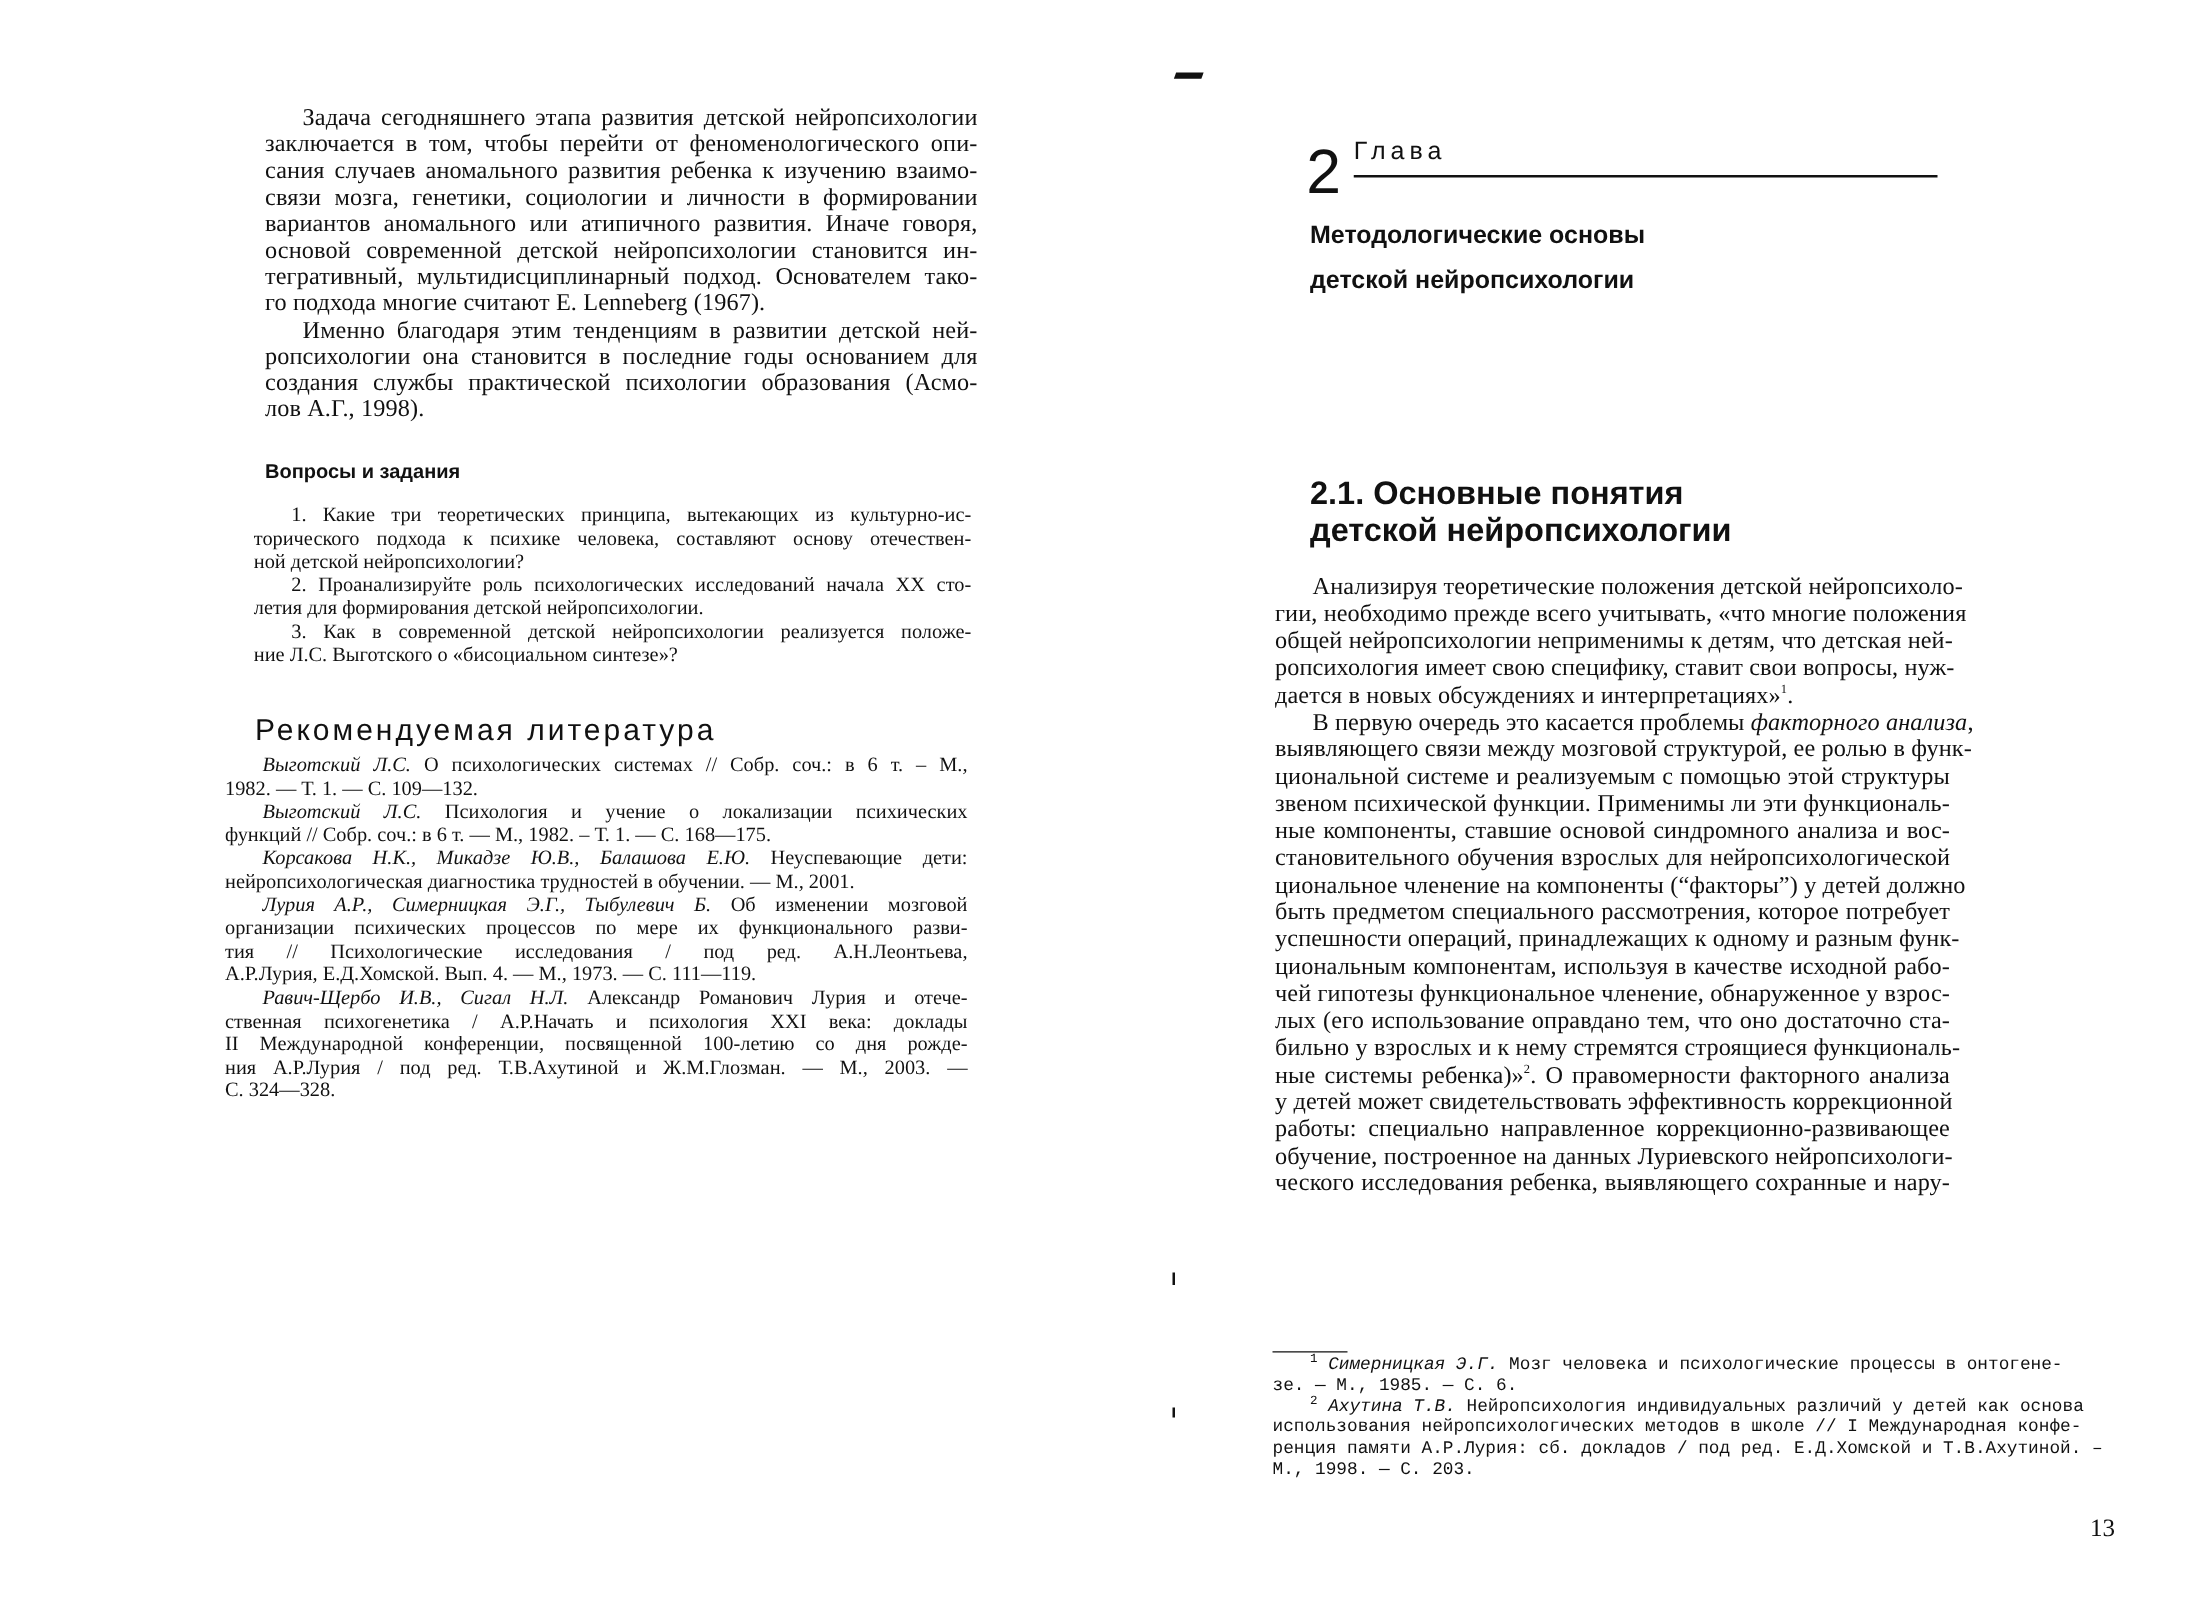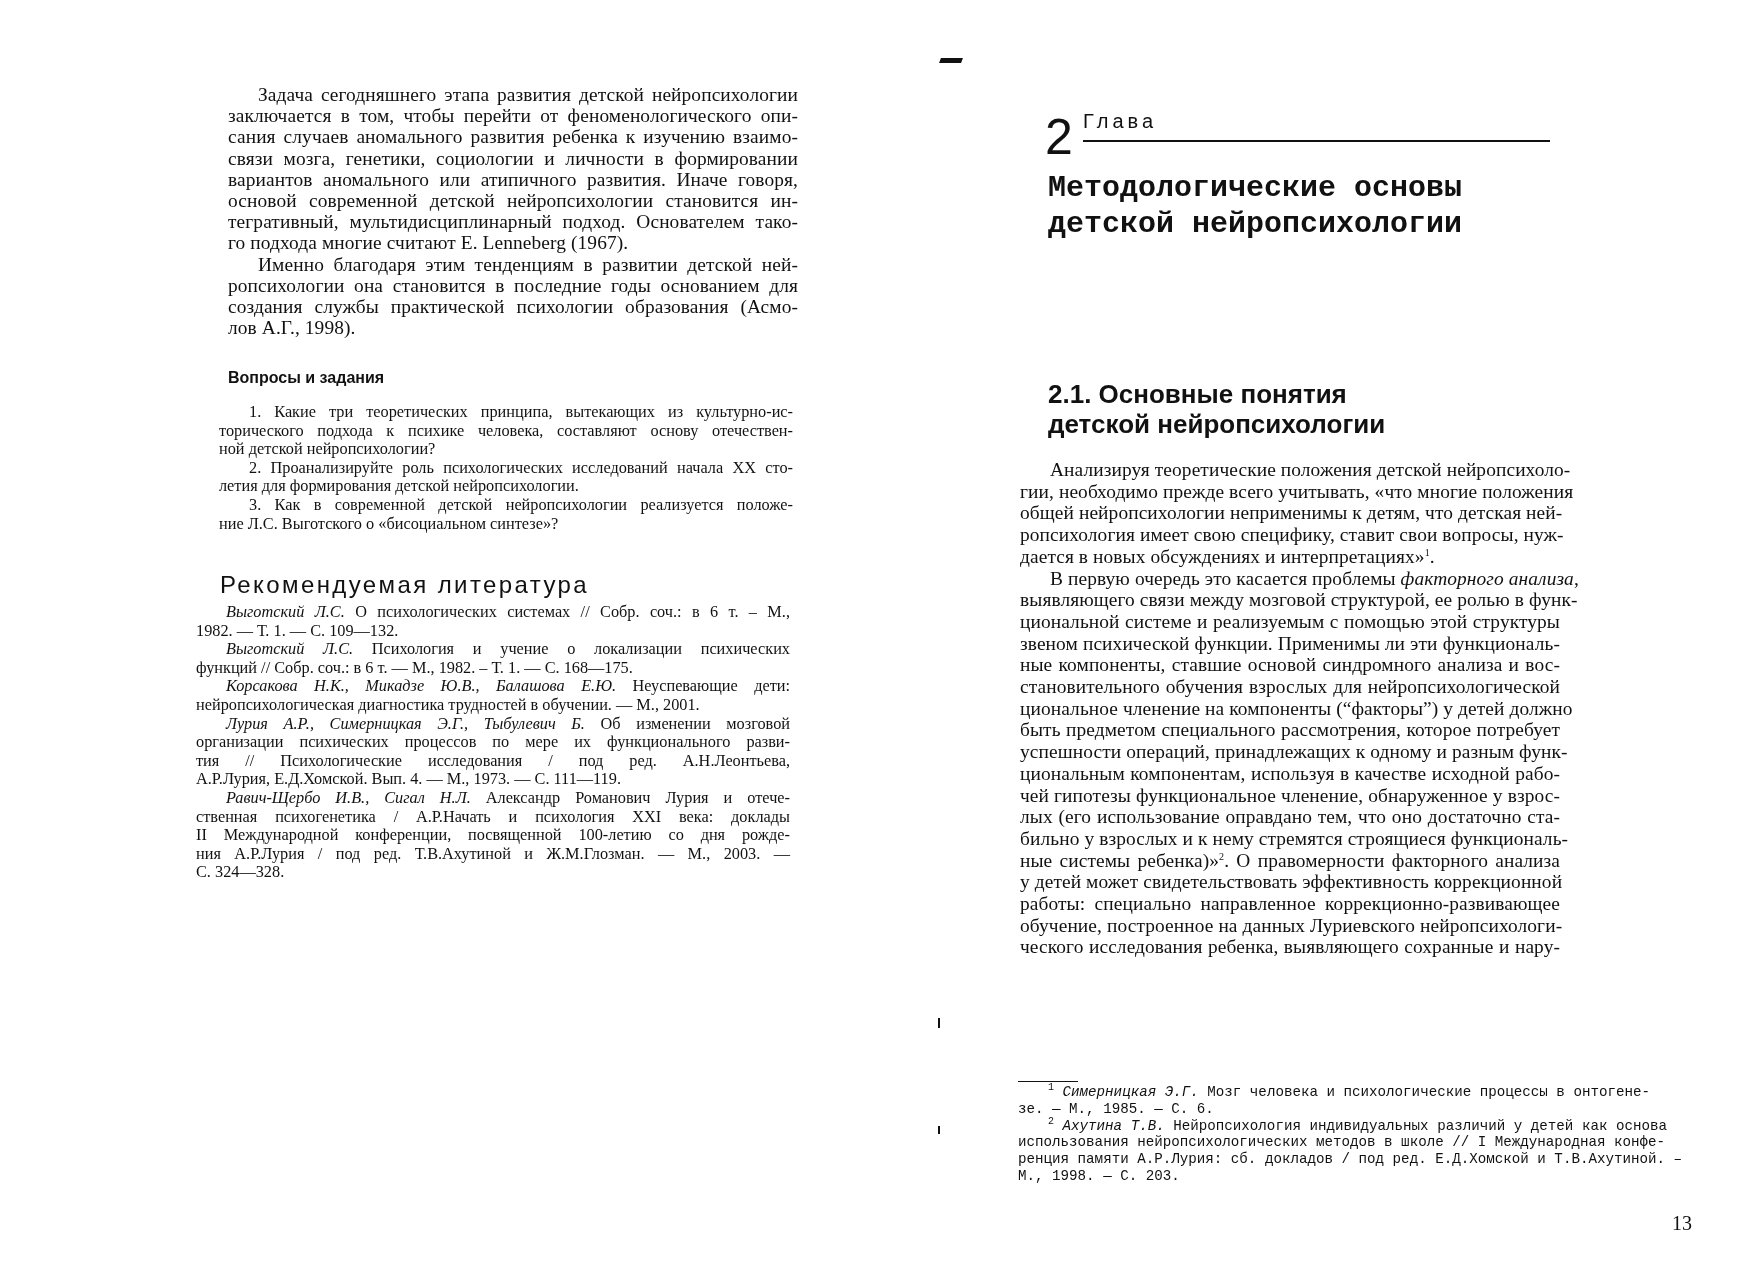--- a/index.html
+++ b/index.html
@@ -1,36 +1,36 @@
 <!DOCTYPE html>
 <html><head>
 <meta charset="utf-8">
 <style>
   html, body { margin:0; padding:0; background:#ffffff; }
   body { width:1753px; height:1278px; position:relative; overflow:hidden; color:#111; font-family:"Liberation Serif", serif; }
   .page { position:absolute; top:0; height:1278px; }
-  .left-page { left:16px; width:860px;padding-left:36px; }
+  .left-page { left:0; width:860px;padding-left:36px; }
   .right-page { left:860px; width:893px; }
 
   .block { position:absolute; }
   .para { font-size:19.4px; line-height:21.2px; text-align:justify; margin:0; text-indent:30px; letter-spacing:0.1px; }
   .line { display:block; white-space:nowrap; text-align:justify; text-align-last:justify; }
   .line.last { text-align-last:left; }
   .line.indent { text-indent:30px; }
 
   .sans-bold { font-family:"Liberation Sans", sans-serif; font-weight:bold; }
   .sans { font-family:"Liberation Sans", sans-serif; }
 
   .subhead-questions { font-size:16px; }
   .subhead-lit { font-size:24px; letter-spacing:2.4px; }
 
   .chap-num { font-family:"Liberation Sans", sans-serif; font-size:50px; line-height:50px; }
   .chap-label { font-family:"Liberation Sans", sans-serif; font-size:20px; letter-spacing:4px;text-align:right; }
   .chap-rule { height:2px; background:#111; }
-  .chap-title { font-family:Liberation Mono, monospace; font-weight:bold; font-size:30px; line-height:36px; }
+  .chap-title { font-family:Liberation Sans, sans-serif; font-weight:bold; font-size:20px; line-height:36px; }
   .sec-title { font-family:"Liberation Sans", sans-serif; font-weight:bold; font-size:26px; line-height:30px; }
 
   .small { font-size:16.3px; line-height:18.6px; }
   .fn { font-size:14.2px; line-height:16.8px;font-family:Liberation Mono, monospace; }
   sup { font-size:10px; line-height:0; vertical-align:super; }
   .mark { position:absolute; background:#111; }
   .page-num { font-size:20px; }
 </style>
 </head>
 <body>

